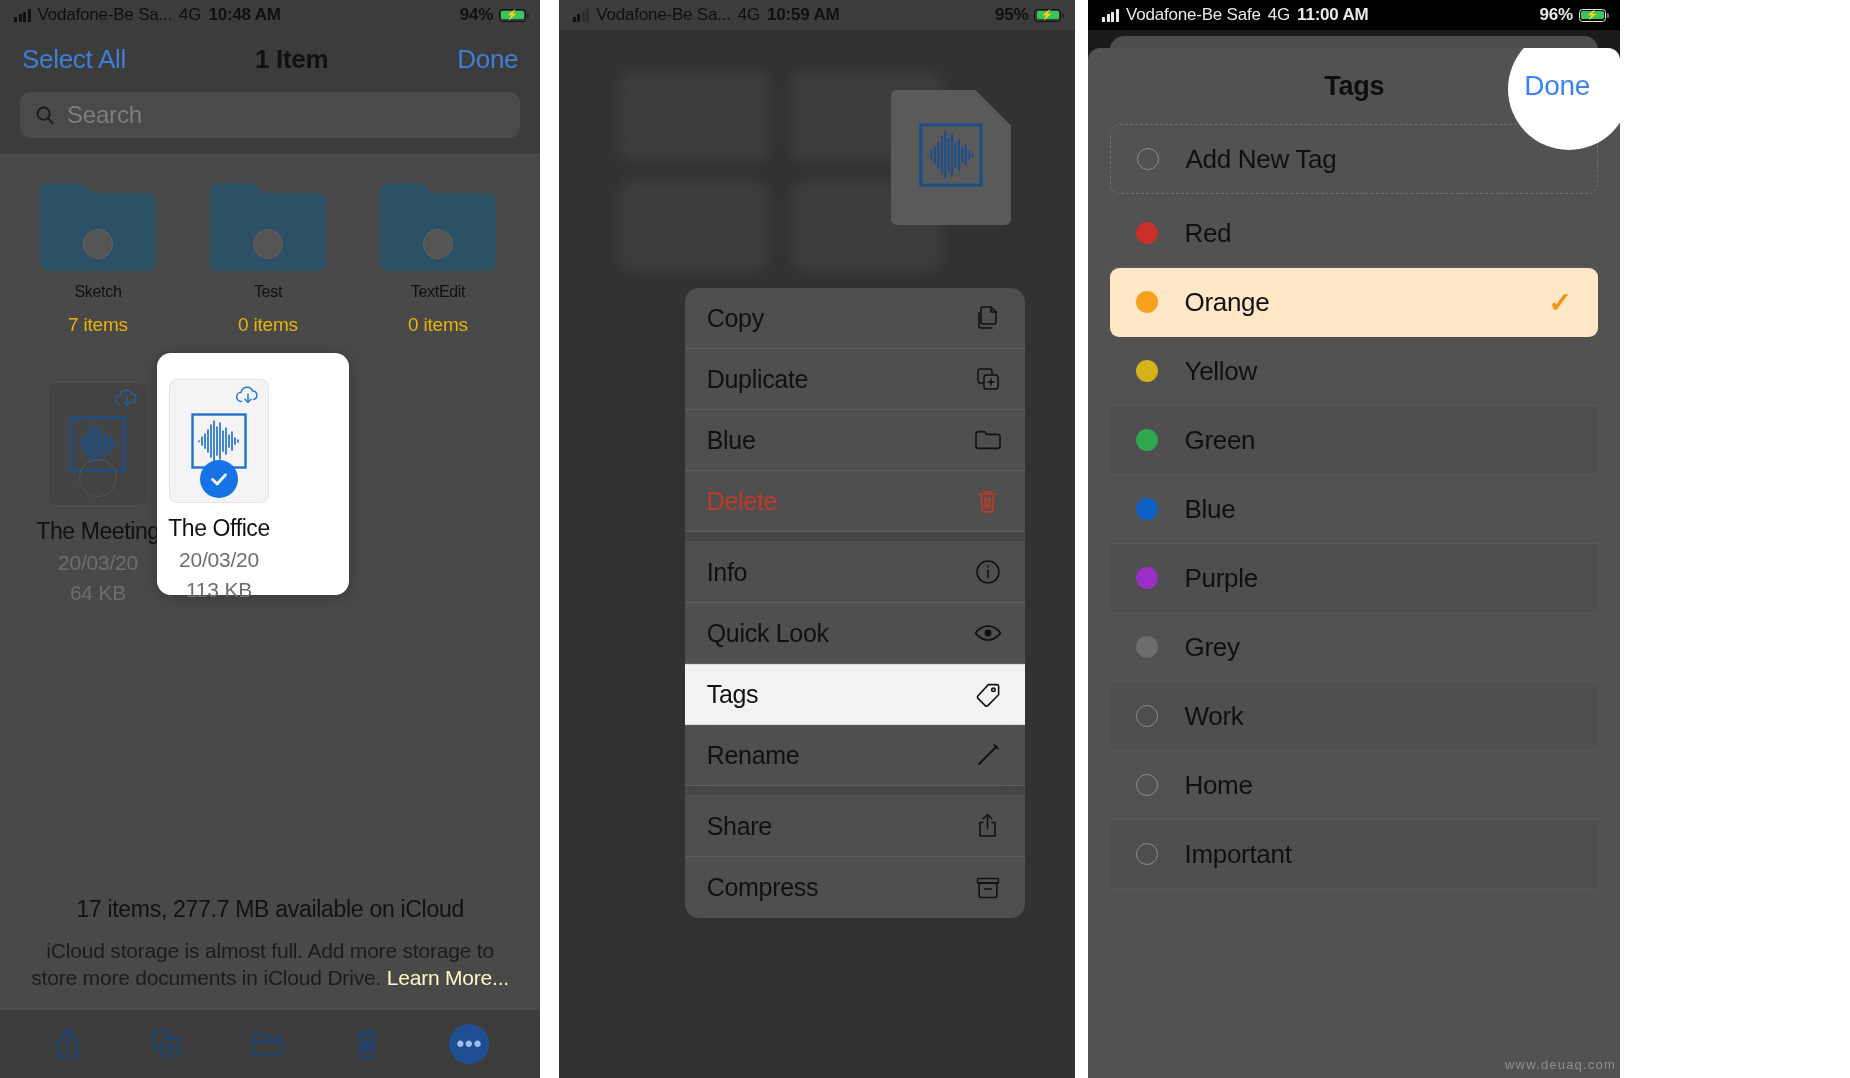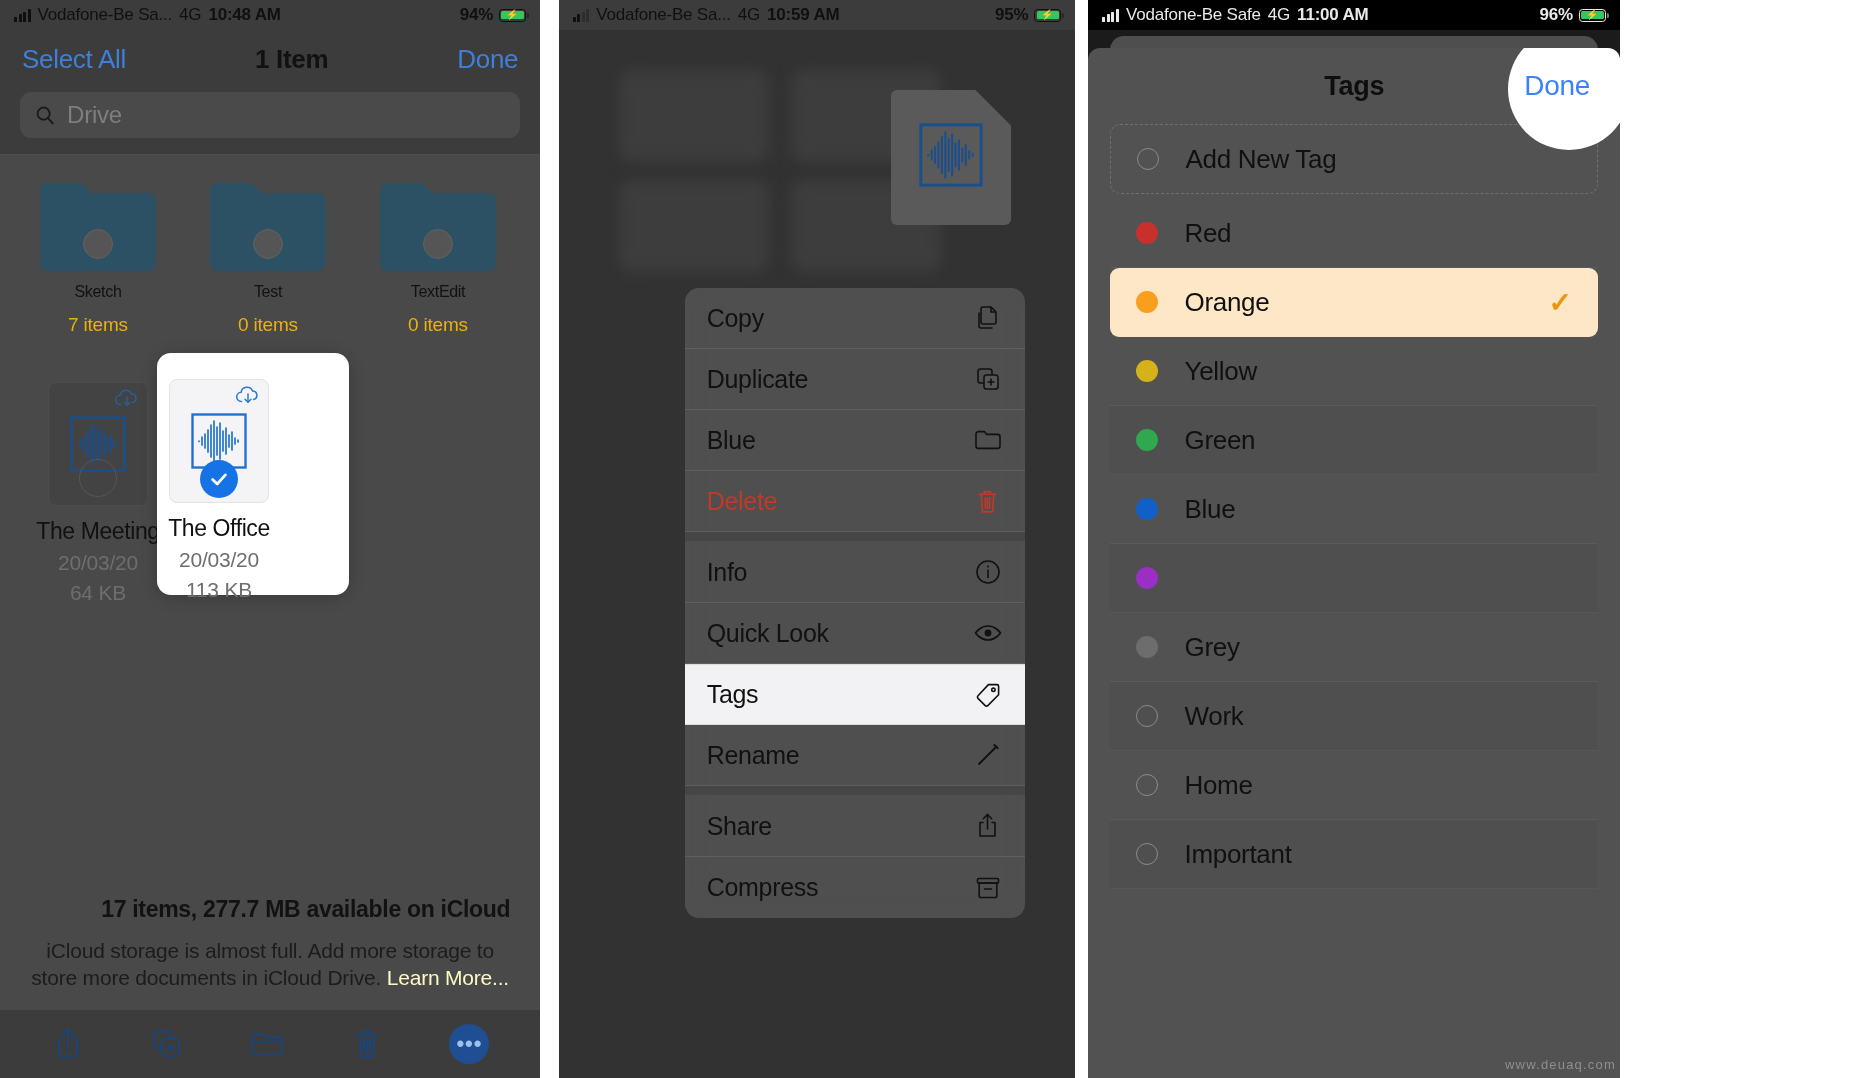--- a/index.html
+++ b/index.html
@@ -89,21 +89,21 @@
   .file-name { margin-top:12px; font-size:23px; color:#111; letter-spacing:-0.4px; white-space:nowrap;}
   .file-meta { margin-top:6px; font-size:21px; color:#6e6e6e; letter-spacing:-0.2px;}
 
   .highlight-card {
     position:absolute; left:157px; top:-29px; width:192px; height:242px;
     background:#fff; border-radius:14px; z-index:4; padding-top:26px;
     box-shadow: 0 2px 16px rgba(0,0,0,.22);
   }
 
   .storage-block { position:absolute; left:0; right:0; bottom:18px; text-align:center; padding:0 30px;}
-  .st-title { font-size:23px; font-weight:700; color:#121212; letter-spacing:-0.3px;text-align:right; }
+  .st-title { font-size:23px; font-weight:400; color:#121212; letter-spacing:-0.3px; }
   .st-sub { margin-top:14px; font-size:21px; color:#1c1c1c; line-height:1.32; letter-spacing:-0.2px;}
   .st-link { color:#fef9c3; }
 
   .toolbar1 { height:68px; background:#3c3c3c; display:flex; align-items:center; justify-content:space-around; padding: 0 18px;}
   .tb-ic { width:34px;height:38px; display:flex;align-items:center;justify-content:center;}
   .more-dot { width:40px;height:40px;border-radius:50%; background:#1f4f92; display:flex;align-items:center;justify-content:center;
               color:#9dc0ef; font-size:22px; letter-spacing:1px; font-weight:700; line-height:0;}
 
   
   .p2-bg { position:absolute; inset:0; background:#323232; }
@@ -196,21 +196,21 @@
     </div>
 
     <div class="searchwrap">
       <div class="searchbar">
         <span class="mag">
           <svg viewBox="0 0 24 24" width="22" height="22" fill="none" stroke="#1a1a1a" stroke-width="2.1" stroke-linecap="round">
             <circle cx="10.5" cy="10.5" r="6.6"></circle>
               <line x1="15.4" y1="15.6" x2="20.4" y2="21"></line>
           </svg>
         </span>
-        <span class="ph">Drive</span>
+        <span class="ph">Search</span>
       </div>
     </div>
     <div class="p1-divider"></div>
 
     <div class="p1-body">
 
       <div class="folder-row">
         <div class="f-item">
           <div class="f-icon">
             <svg class="f-shape" viewBox="0 0 124 96">
@@ -608,20 +608,21 @@
             <span class="tag-label">Green</span>
           </div>
 
           <div class="tag-row">
             <span class="dot" style="background:#1060c8"></span>
             <span class="tag-label">Blue</span>
           </div>
 
           <div class="tag-row alt">
             <span class="dot" style="background:#9b2ec4"></span>
+            <span class="tag-label">Purple</span>
           </div>
 
           <div class="tag-row">
             <span class="dot" style="background:#6d6d6d"></span>
             <span class="tag-label">Grey</span>
           </div>
 
           <div class="tag-row alt">
             <span class="dot hollow"></span>
             <span class="tag-label">Work</span>

